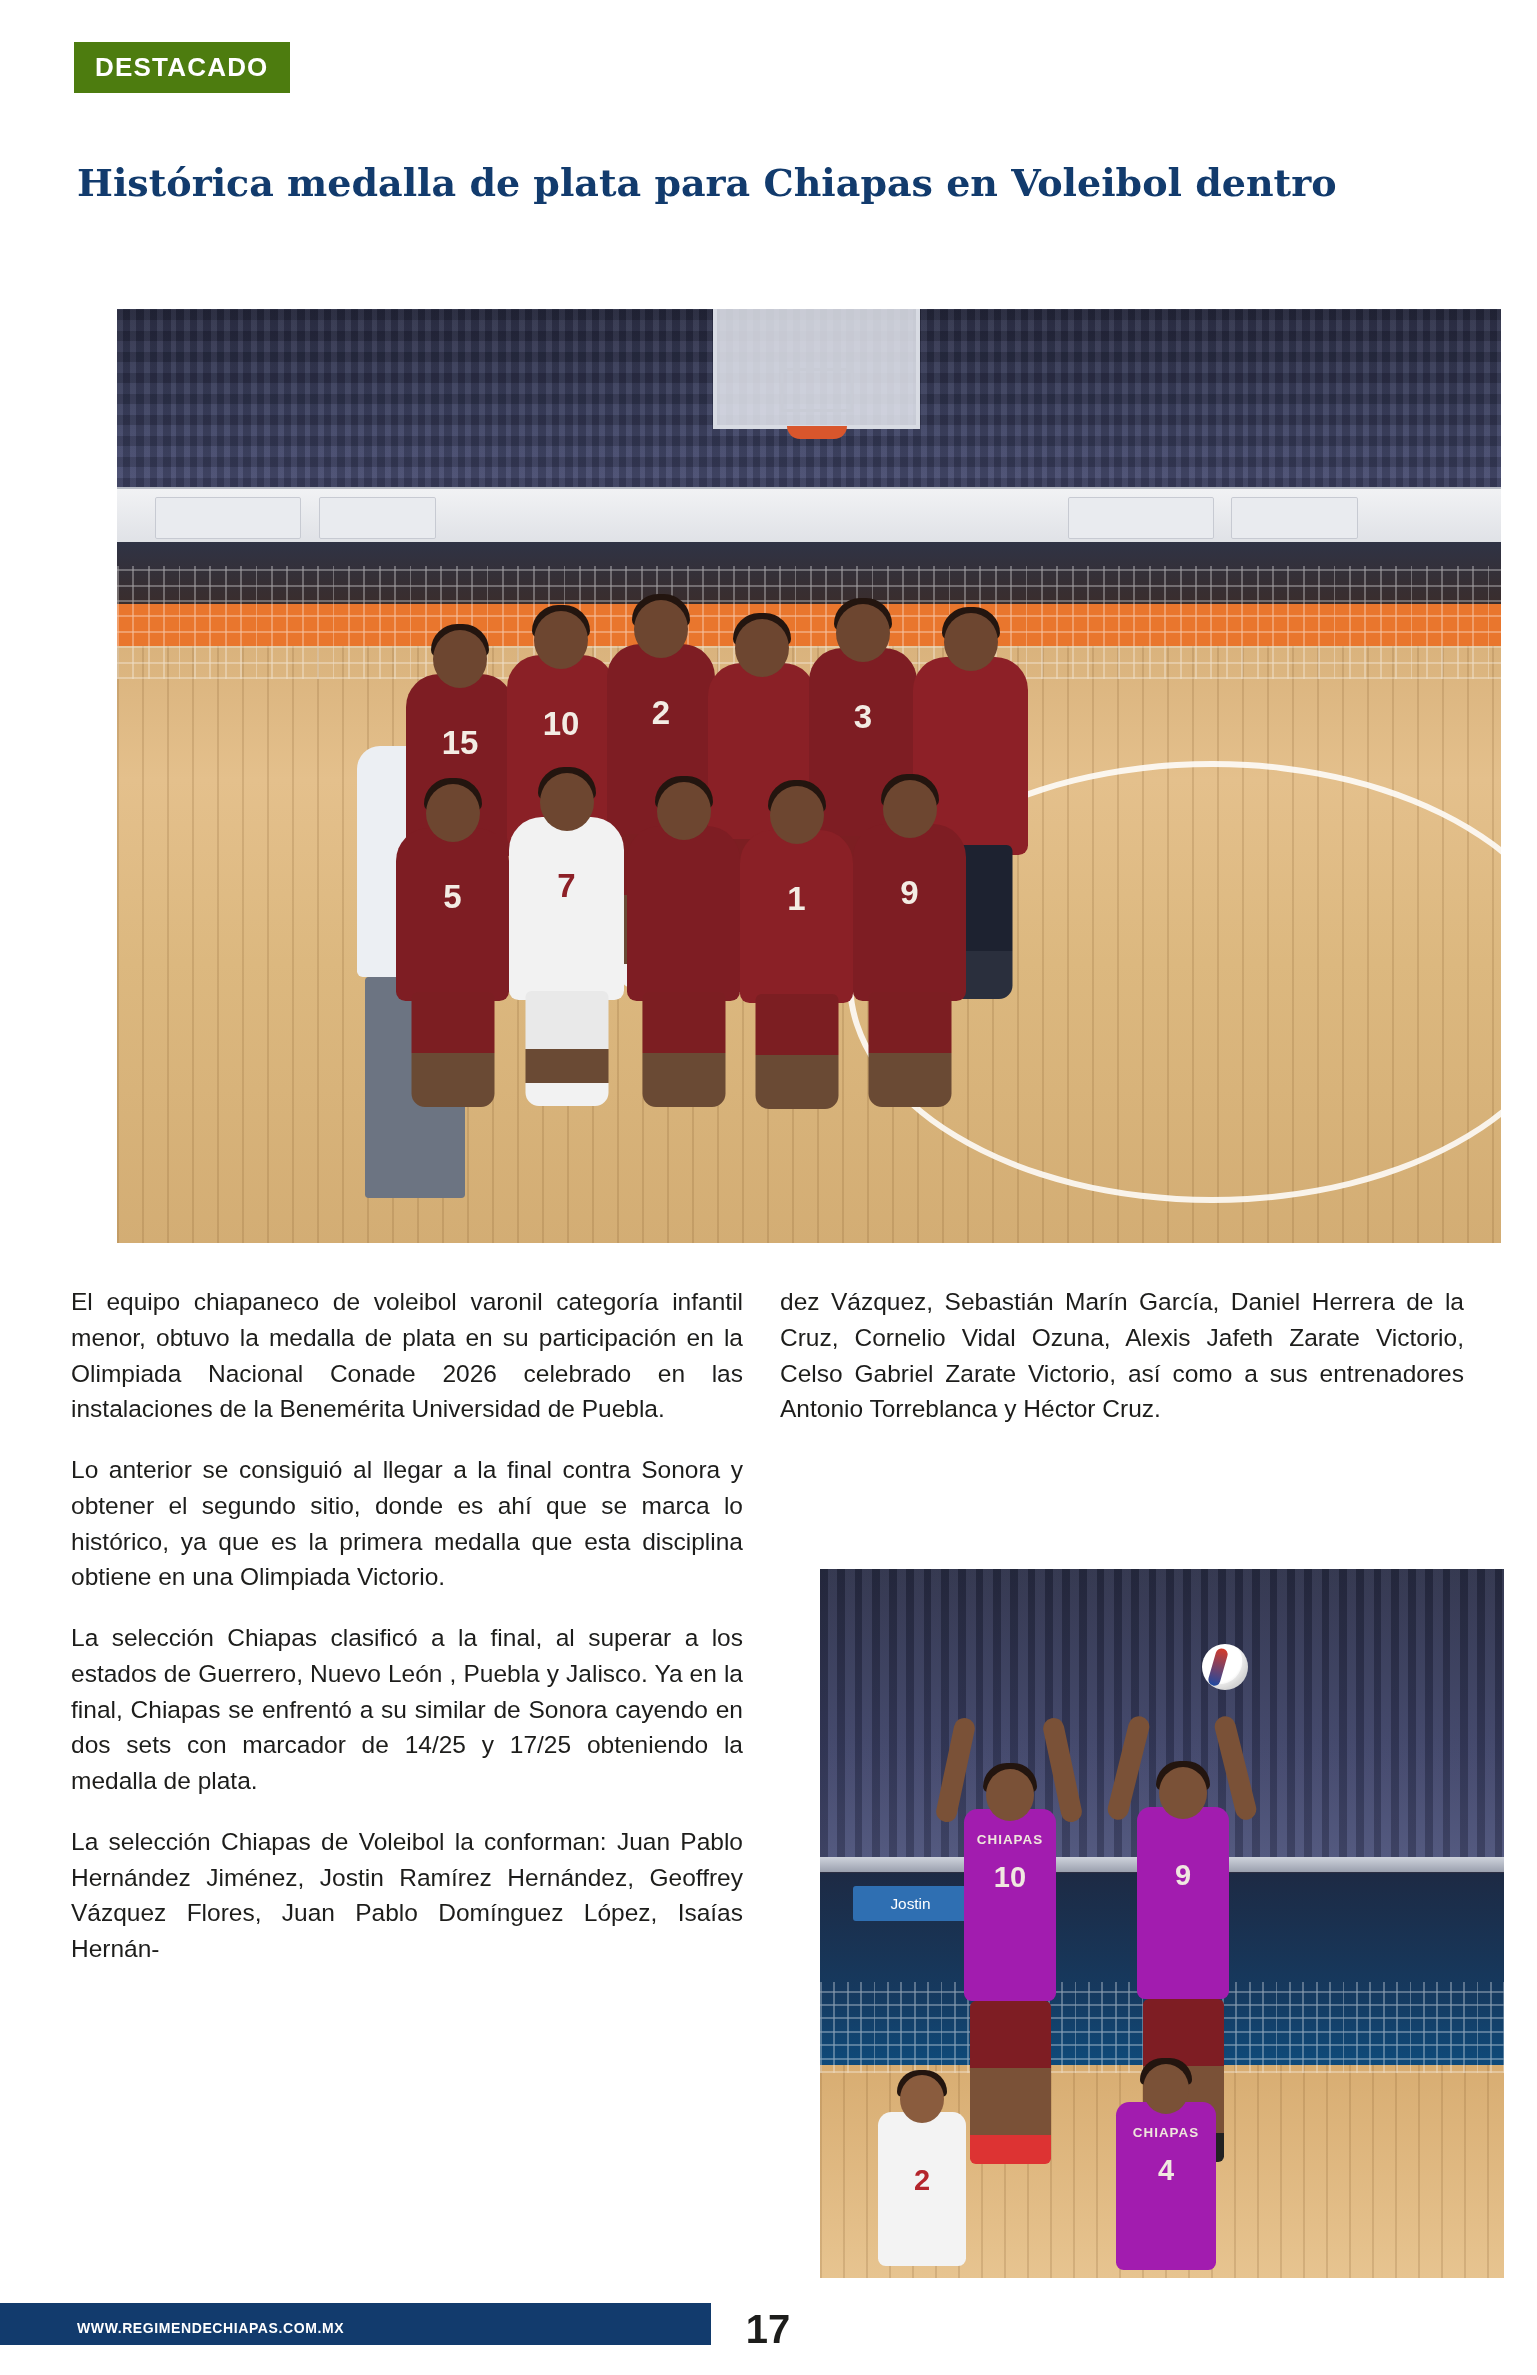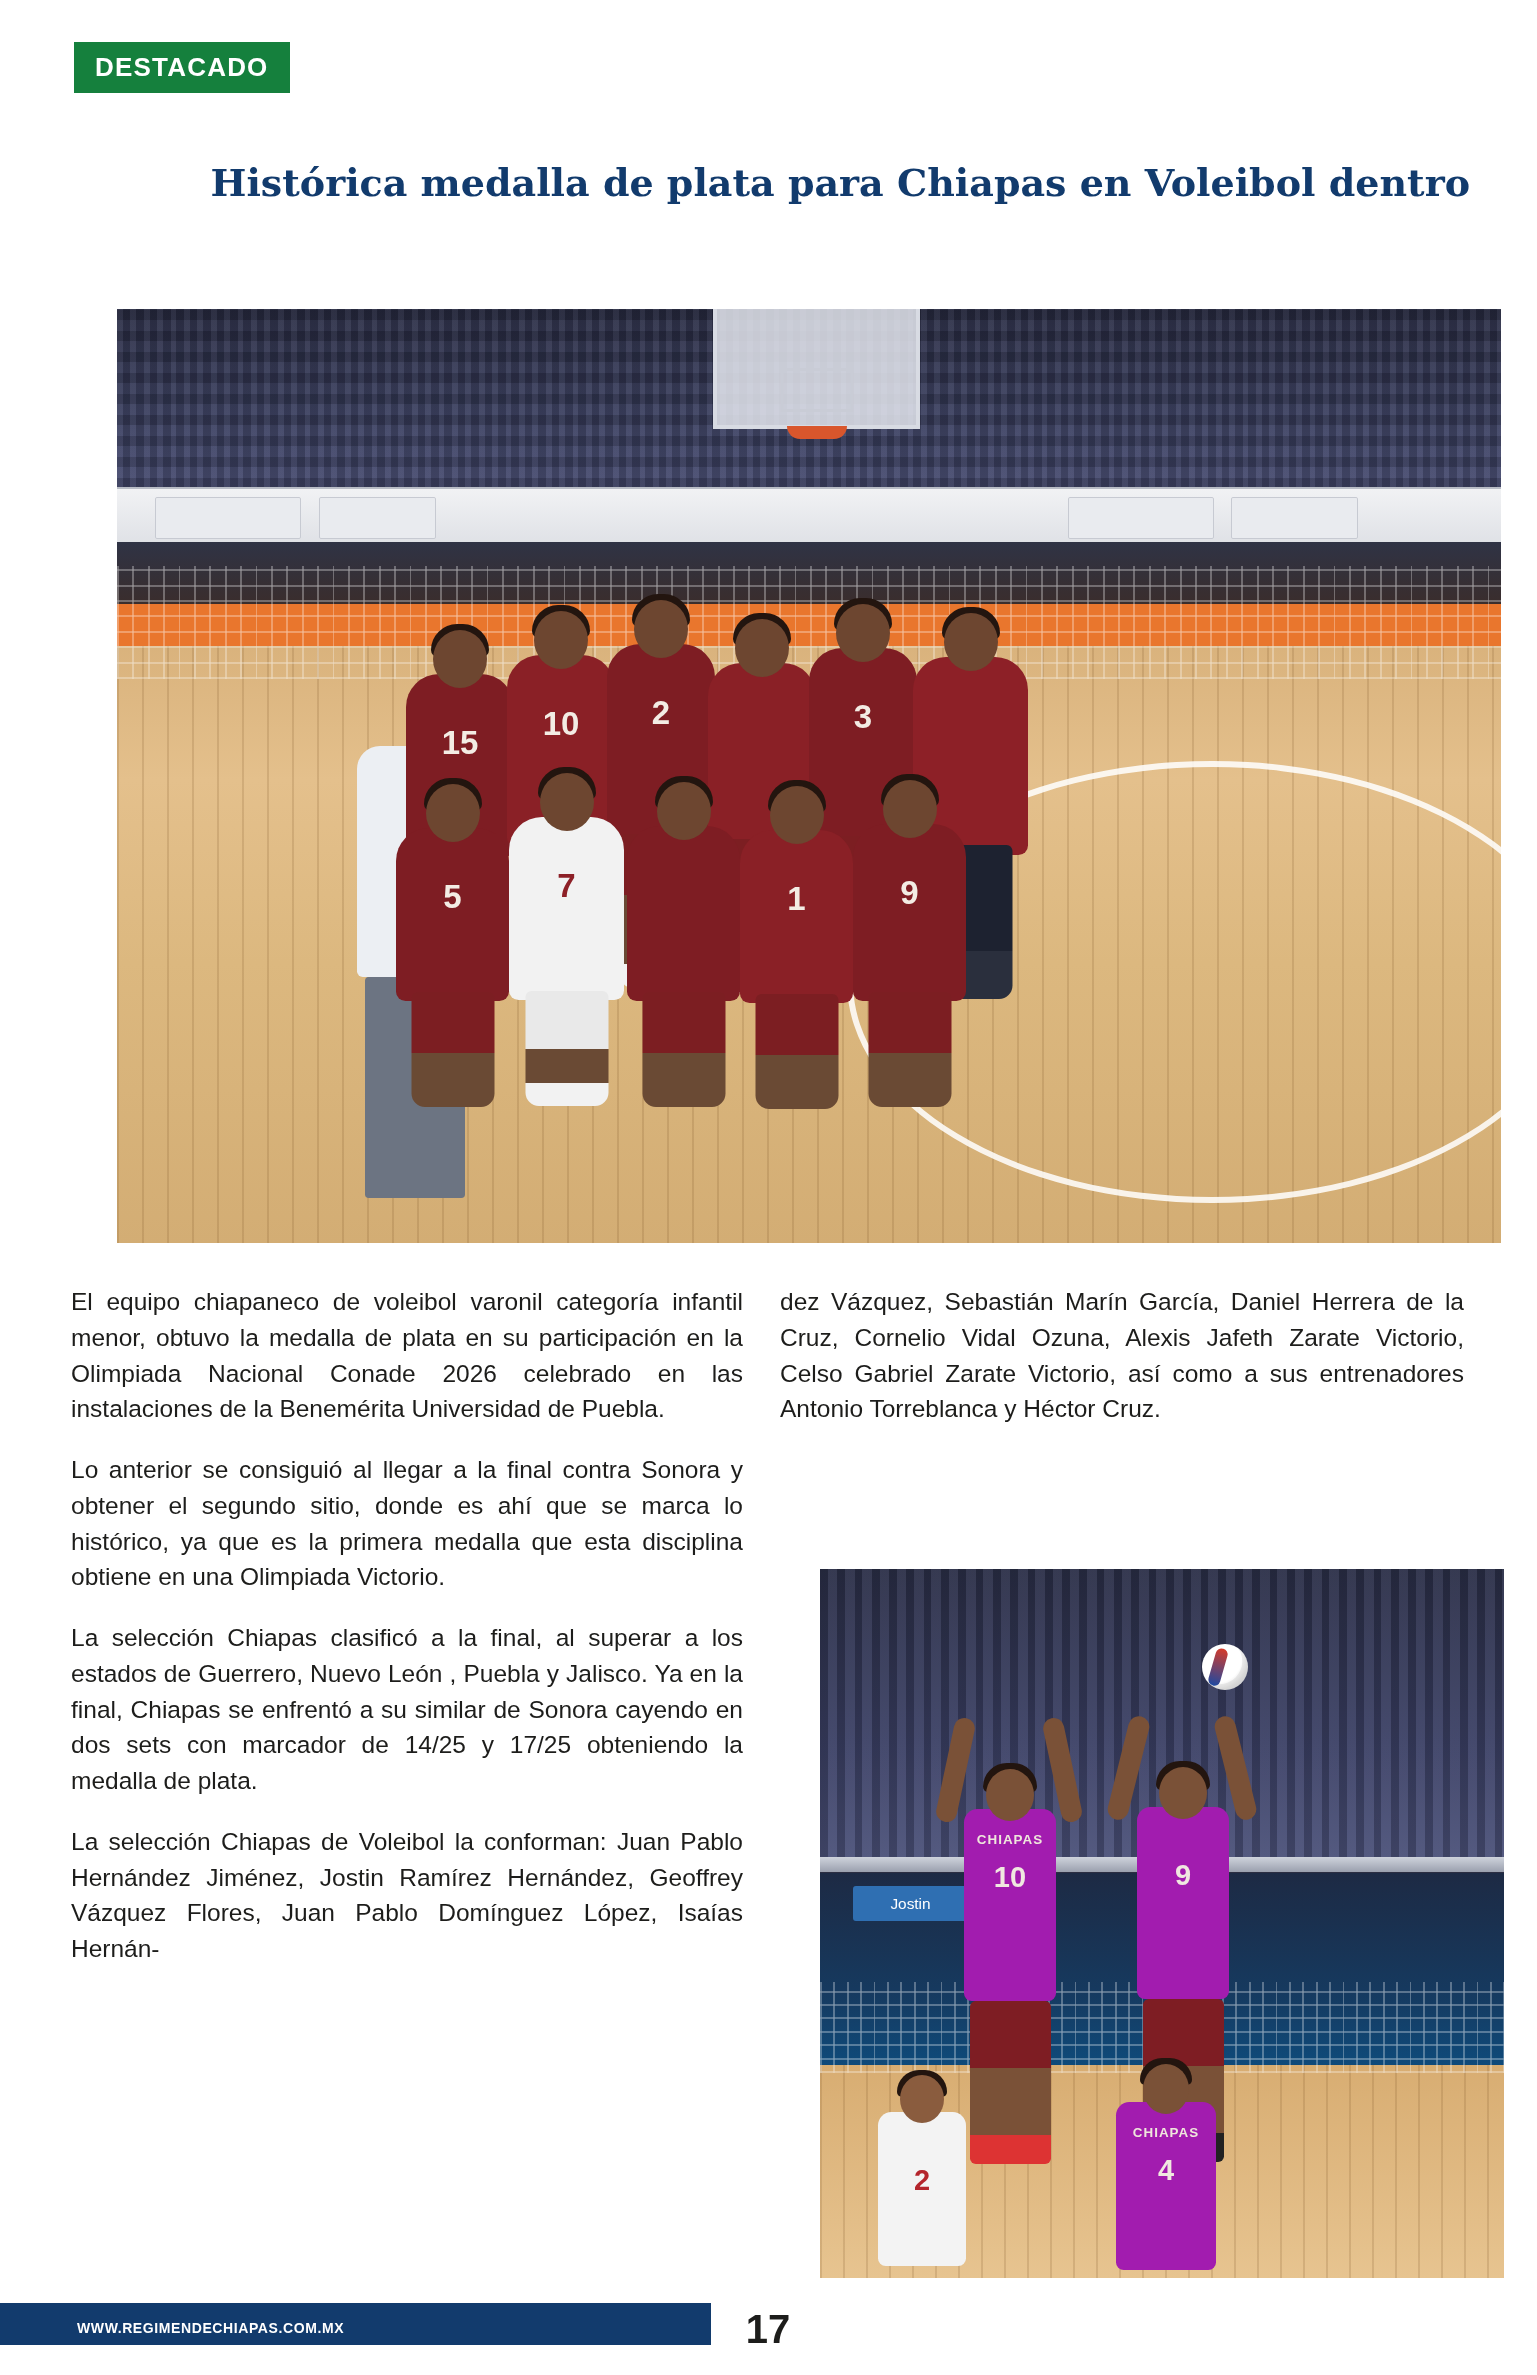--- a/index.html
+++ b/index.html
@@ -13,36 +13,36 @@
     position: relative;
     font-family: "Liberation Sans", sans-serif;
     overflow: hidden;
   }
 
   
   .badge {
     position: absolute;
     top: 42px;
     left: 74px;
-    background: #15803d;
+    background: #4d7c0f;
     color: #ffffff;
     font-weight: bold;
     font-size: 26px;
     letter-spacing: 1.2px;
     padding: 9.6px 21px 10.6px 21px;
     font-family: "Liberation Sans", sans-serif;
   }
 
   
   .headline {
     position: absolute;
     top: 134px;
     left: 77px;
     width: 1393px;
-    text-align: right;
+    text-align: left;
     color: #123b6d;
     font-family: "DejaVu Serif", serif;
     font-weight: bold;
     font-size: 38px;
     line-height: 1.28;
   }
 
   
   .photo-main {
     position: absolute;

